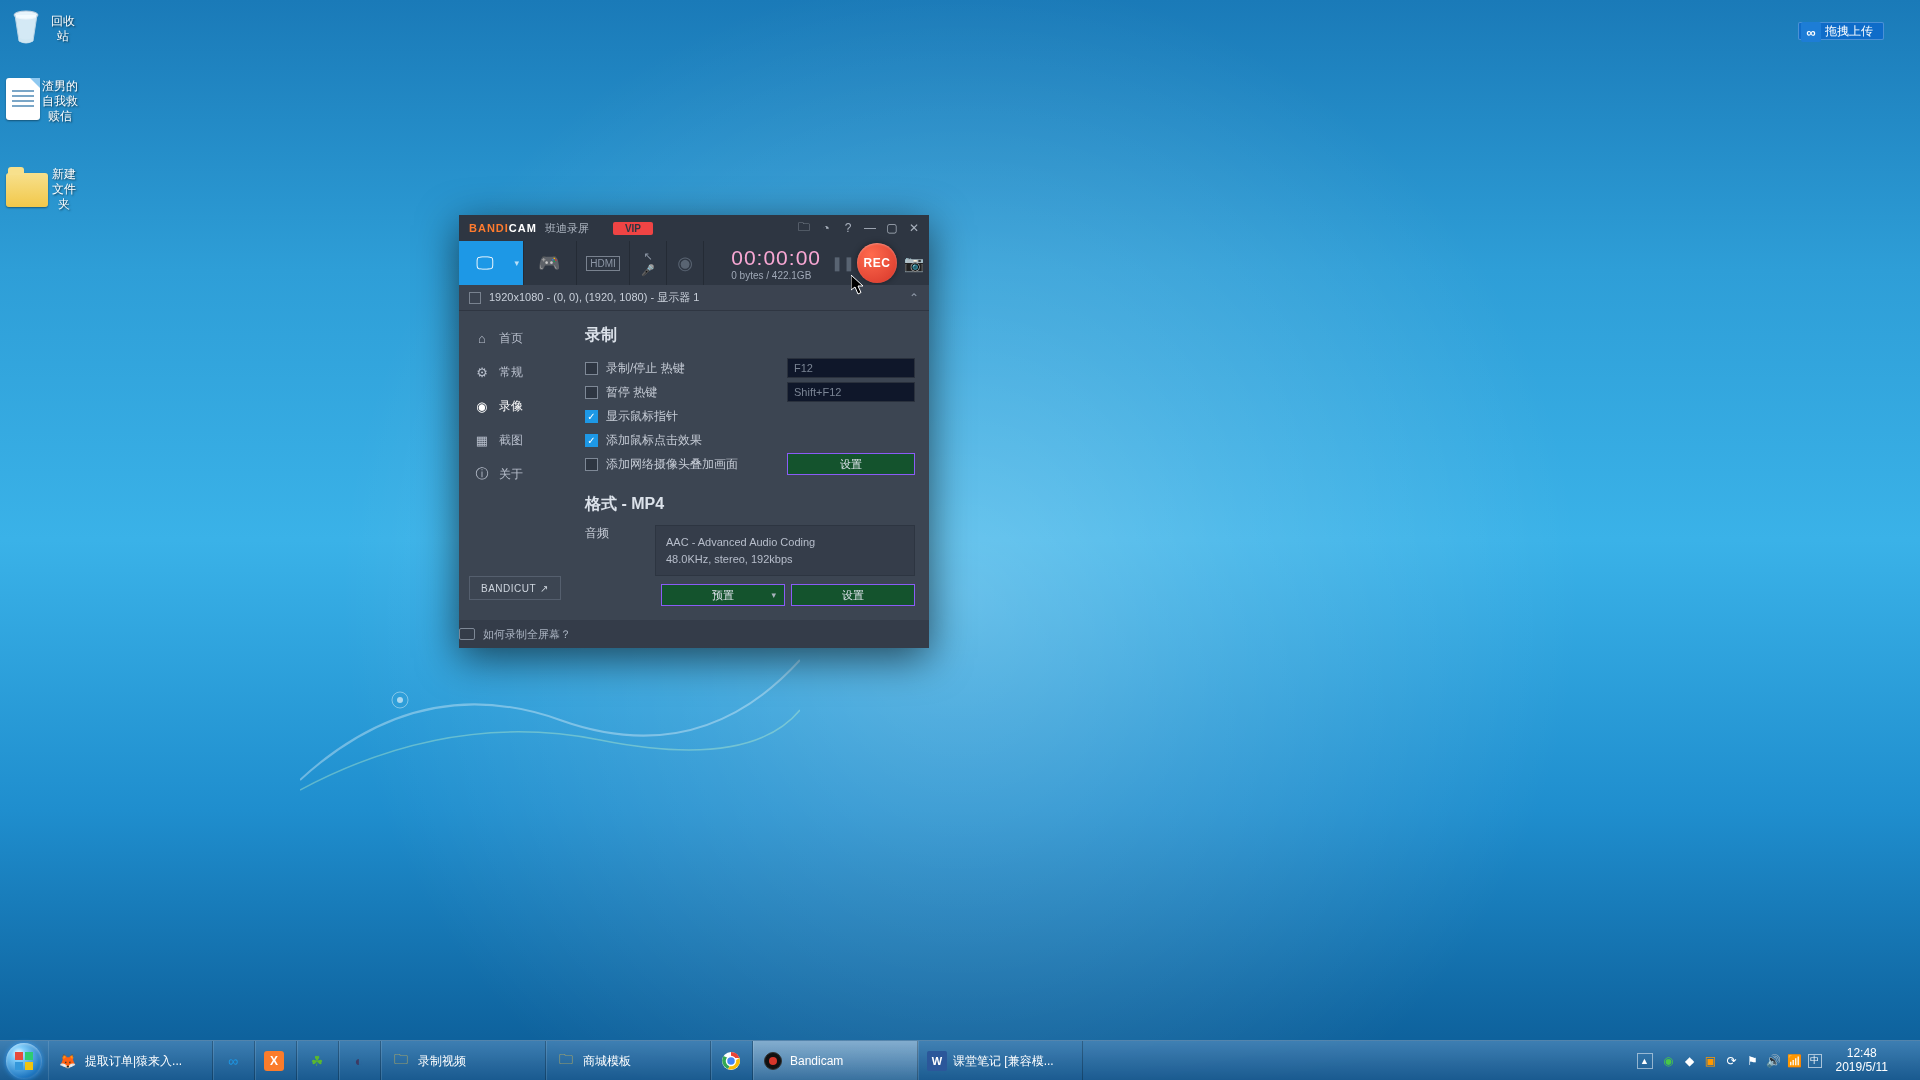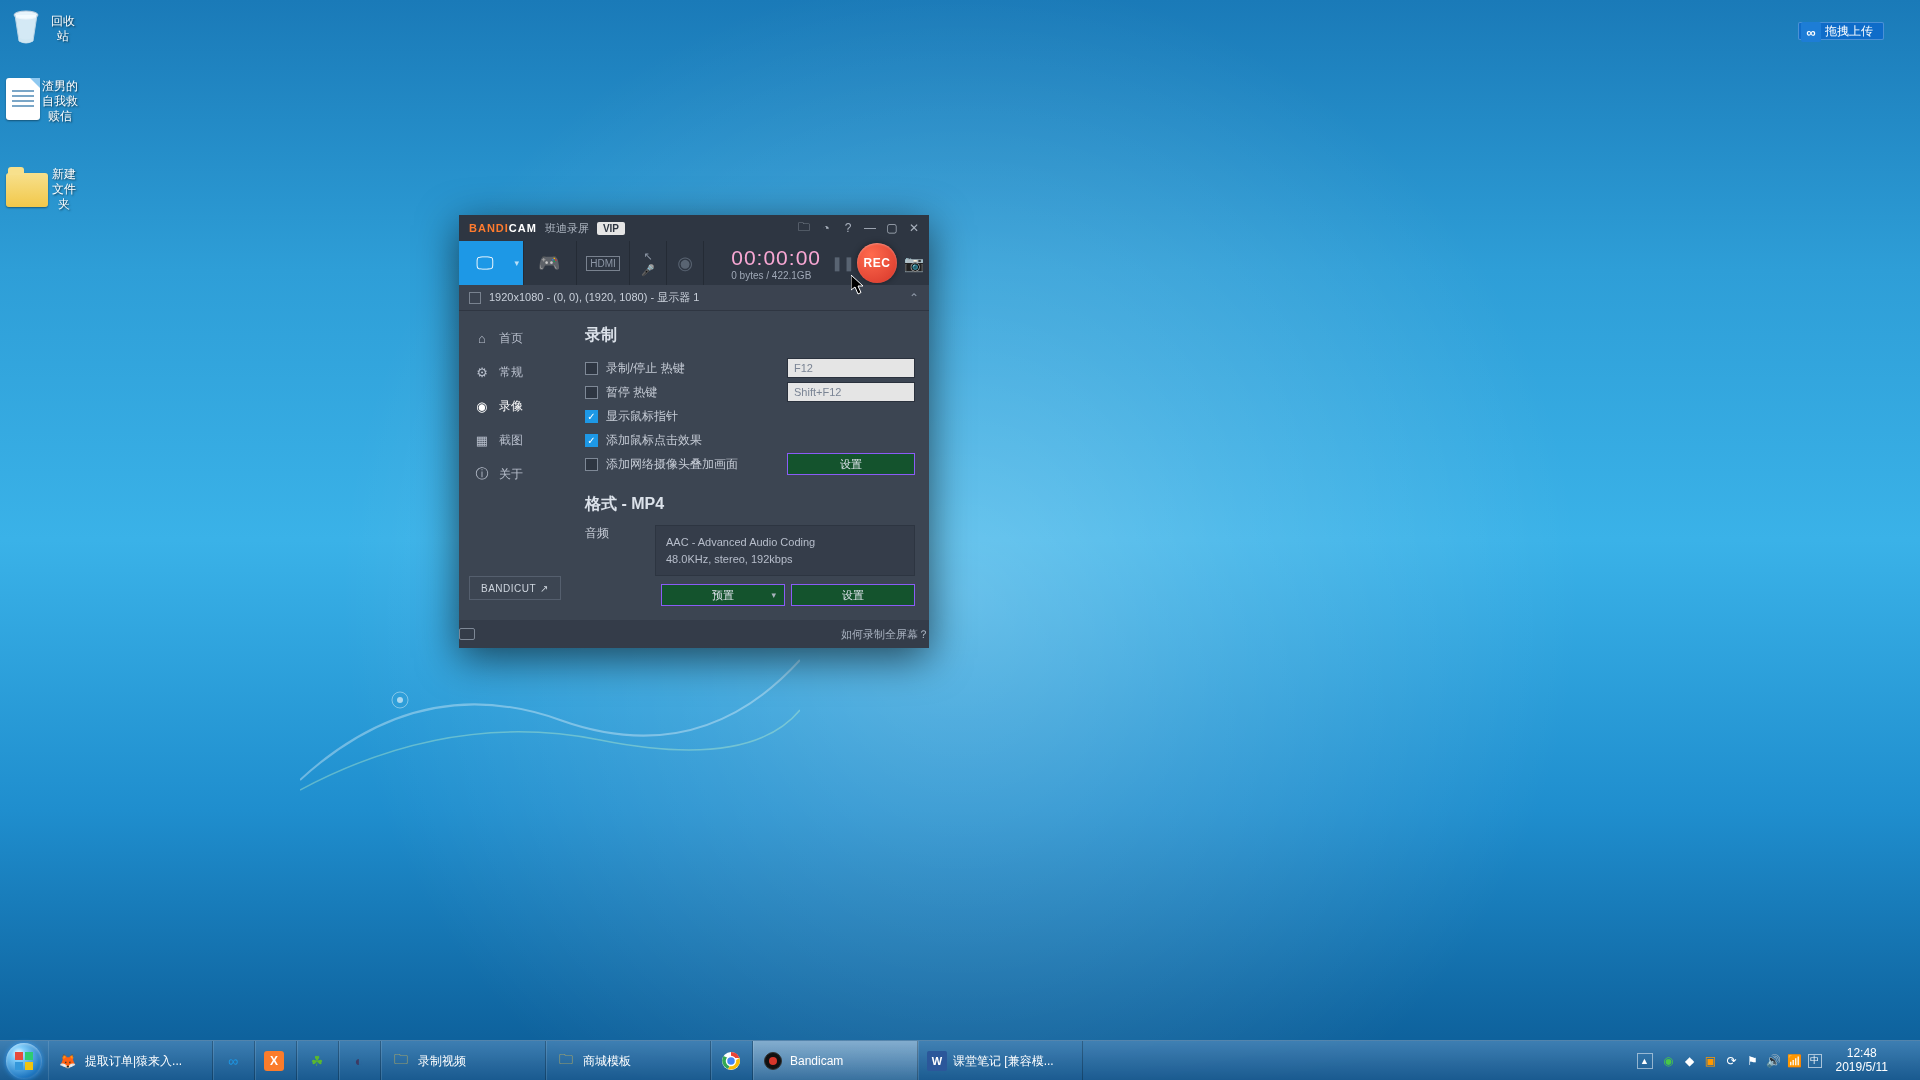--- a/index.html
+++ b/index.html
@@ -96,21 +96,21 @@
   box-shadow: 0 10px 40px rgba(0,0,0,.6);
   display:flex; flex-direction:column;
 }
 .bd-titlebar{
   height:26px; background:#2e3642; display:flex; align-items:center;
   padding:0 4px 0 10px; font-size:11px; color:#c1c8d3;
 }
 .bd-brand{color:#ff7b2e;font-weight:bold;letter-spacing:1px;font-size:11px;}
 .bd-brand .cam{color:#fff;}
 .bd-sub{margin-left:8px;color:#aab2be;}
-.bd-vip{margin-left:8px; background:#e5e5e5;color:#2e3642;font-weight:bold;padding:1px 6px;border-radius:2px;font-size:10px;}
+.bd-vip{margin-left:24px; background:#ef4444;color:#2e3642;font-weight:bold;padding:1px 12px;border-radius:2px;font-size:10px;}
 .bd-title-spacer{flex:1;}
 .bd-title-btn{width:22px;height:20px;display:flex;align-items:center;justify-content:center;color:#aab2be;font-size:12px;}
 
 .bd-toolbar{
   height:44px; background:#2e3642; display:flex; align-items:stretch;
 }
 .bd-mode{width:52px;display:flex;align-items:center;justify-content:center;color:#8d97a6;font-size:18px;position:relative;}
 .bd-mode.active{background:#1d98e6;color:#fff;}
 .bd-mode .drop{position:absolute;right:4px;top:50%;transform:translateY(-50%);font-size:9px;color:rgba(255,255,255,.7);}
 .bd-mode.split{width:12px;background:#1d98e6;}
@@ -145,35 +145,35 @@
 .bd-side-item.active{color:#fff;}
 .bd-side-item .si-icon{width:14px;text-align:center;font-size:13px;}
 .bd-bandicut{margin:auto 10px 10px 10px;height:24px;border:1px solid #555f6e;display:flex;align-items:center;justify-content:center;color:#cfd6df;font-size:10px;letter-spacing:.5px;gap:4px;}
 
 .bd-content{flex:1;padding:14px 14px 10px 14px;color:#c6ccd6;font-size:12px;overflow:hidden;}
 .bd-section-title{color:#dce2ea;font-size:16px;margin-bottom:10px;font-weight:bold;}
 .bd-row{display:flex;align-items:center;height:24px;}
 .bd-chk{width:13px;height:13px;border:1px solid #7e8896;margin-right:8px;display:inline-flex;align-items:center;justify-content:center;background:#2e3642;}
 .bd-chk.checked{background:#1d98e6;border-color:#1d98e6;color:#fff;font-size:10px;}
 .bd-input{
-  width:128px;height:20px;background:#e5e5e5;border:1px solid #2a313d;color:#7a8494;font-size:11px;padding:0 6px;margin-left:auto;
+  width:128px;height:20px;background:#0f172a;border:1px solid #2a313d;color:#7a8494;font-size:11px;padding:0 6px;margin-left:auto;
 }
 .bd-btn{
   height:22px;background:#14532d;border:1px solid #8b5cf6;color:#dce2ea;font-size:11px;display:flex;align-items:center;justify-content:center;
 }
 .bd-btn.preset{position:relative;}
 .bd-btn.preset .dd{position:absolute;right:8px;font-size:9px;color:#aab2be;}
 
 .bd-formatbox{
   background:#353d4a;border:1px solid #2d3541;padding:8px 10px;margin-top:6px;
 }
 .bd-formatbox .fmt-line{font-size:11px;color:#b7becb;line-height:1.5;}
 .bd-format-label{width:70px;color:#c6ccd6;}
 
-.bd-footer{height:28px;background:#343c49;display:flex;align-items:center;justify-content:space-between;color:#a9b2c0;font-size:11px;gap:16px;}
+.bd-footer{height:28px;background:#343c49;display:flex;align-items:center;justify-content:flex-start;color:#a9b2c0;font-size:11px;gap:8px;}
 .bd-footer .kb{width:16px;height:12px;border:1px solid #7e8896;border-radius:2px;}
 
 
 .cursor{
   position:absolute; left:851px; top:275px; width:14px; height:20px;
   pointer-events:none;
 }
 </style>
 </head>
 <body>

